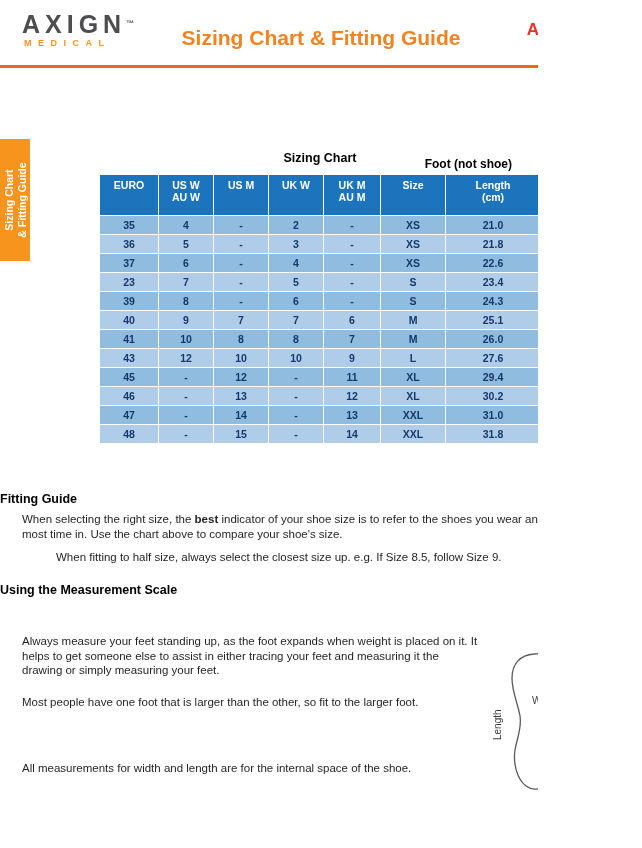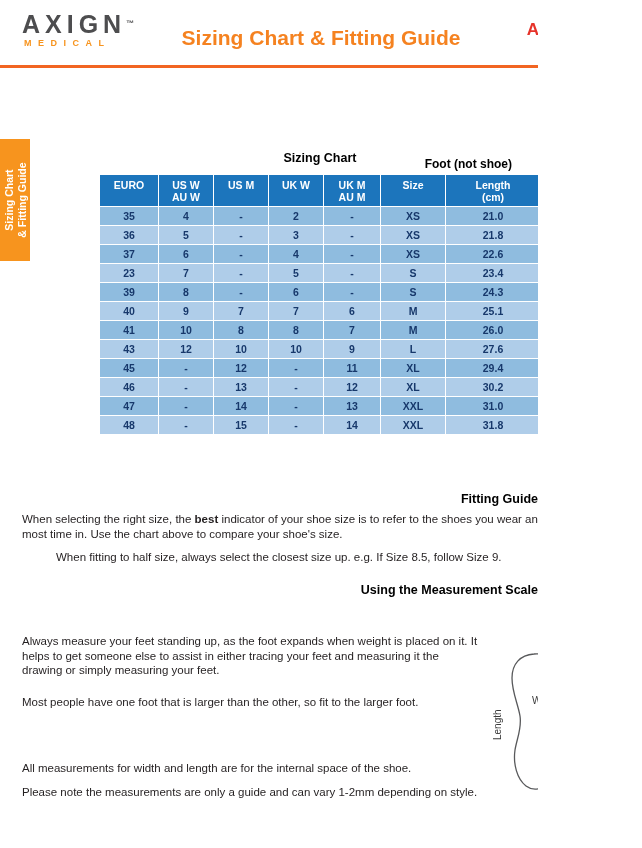--- a/index.html
+++ b/index.html
@@ -23,35 +23,35 @@
   .side-tab-inner{position:absolute;top:50%;left:50%;transform:translate(-50%,-50%) rotate(-90deg);
                   white-space:nowrap;color:#fff;font-weight:bold;font-size:10.5px;line-height:12.5px;text-align:center;}
 
   
   .chart-title{position:absolute;left:100px;top:151px;width:440px;text-align:center;
                font-size:12.5px;font-weight:bold;color:#000;}
   .foot-note{position:absolute;left:100px;top:157px;width:440px;text-align:right;box-sizing:border-box;
              padding-right:28px;font-size:12px;font-weight:bold;color:#000;}
   .sizing-table{position:absolute;left:100px;top:174px;width:440px;border-collapse:collapse;table-layout:fixed;}
   .sizing-table th{background:#1C75BC;color:#fff;font-size:10.5px;font-weight:bold;line-height:12px;
-                   padding:4px 2px 3px;vertical-align:top;text-align:center;}
+                   padding:4px 2px 12px;vertical-align:top;text-align:center;}
   .sizing-table td{font-size:10.5px;font-weight:bold;color:#17386B;text-align:center;padding:3px 2px;line-height:12px;}
   .sizing-table th,.sizing-table td{border-left:1px solid #fff;border-top:1px solid #fff;}
   .sizing-table th:first-child,.sizing-table td:first-child{border-left:none;}
   .sizing-table th:nth-child(1){width:54px;}
   .sizing-table th:nth-child(2){width:50px;}
   .sizing-table th:nth-child(3){width:50px;}
   .sizing-table th:nth-child(4){width:50px;}
   .sizing-table th:nth-child(5){width:52px;}
   .sizing-table th:nth-child(6){width:60px;}
   .sizing-table tbody tr:nth-child(odd){background:#8FBCDF;}
   .sizing-table tbody tr:nth-child(even){background:#AFCDE9;}
 
   
-  .h-center{position:absolute;left:0;right:0;text-align:right;font-size:12.5px;font-weight:bold;color:#000;}
+  .h-center{position:absolute;left:0;right:0;text-align:left;font-size:12.5px;font-weight:bold;color:#000;}
   .h-fitting{top:492px;}
   .h-measure{top:583px;}
   .para{position:absolute;left:22px;width:598px;margin:0;font-size:11.5px;line-height:14.5px;color:#231F20;}
   .p1{top:512px;}
   .p2{top:550px;margin-left:34px;}
   .m1{top:610px;}
   .m2{top:634px;width:458px;}
   .m3{top:695px;width:458px;}
   .m4{top:761px;}
   .m5{top:785px;width:575px;}
@@ -228,15 +228,14 @@
       <path d="M44,6 C30,7 22,16 22,30 C22,44 28,56 30,68 C32,80 27,90 25,102 C23,116 27,131 36,138 C44,144 56,141 61,131 C66,121 62,107 61,95 C60,83 63,71 66,59 C69,47 70,32 66,21 C62,10 54,5 44,6 Z" fill="none" stroke="#58595B" stroke-width="1.3"></path>
       <line x1="84" y1="6" x2="84" y2="140" stroke="#58595B" stroke-width="1.2"></line>
       <line x1="80" y1="6" x2="88" y2="6" stroke="#58595B" stroke-width="1"></line>
       <line x1="80" y1="140" x2="88" y2="140" stroke="#58595B" stroke-width="1"></line>
       <text x="42" y="56">Width</text>
       <text transform="rotate(-90 11 92)" x="11" y="92">Length</text>
     </svg>
   </div>
 
   <p class="para m4">All measurements for width and length are for the internal space of the shoe.</p>
-  <p class="para m5">Please note the measurements are only a guide and can vary 1-2mm depending on style.</p>
 
 </div>
 
 </body></html>

